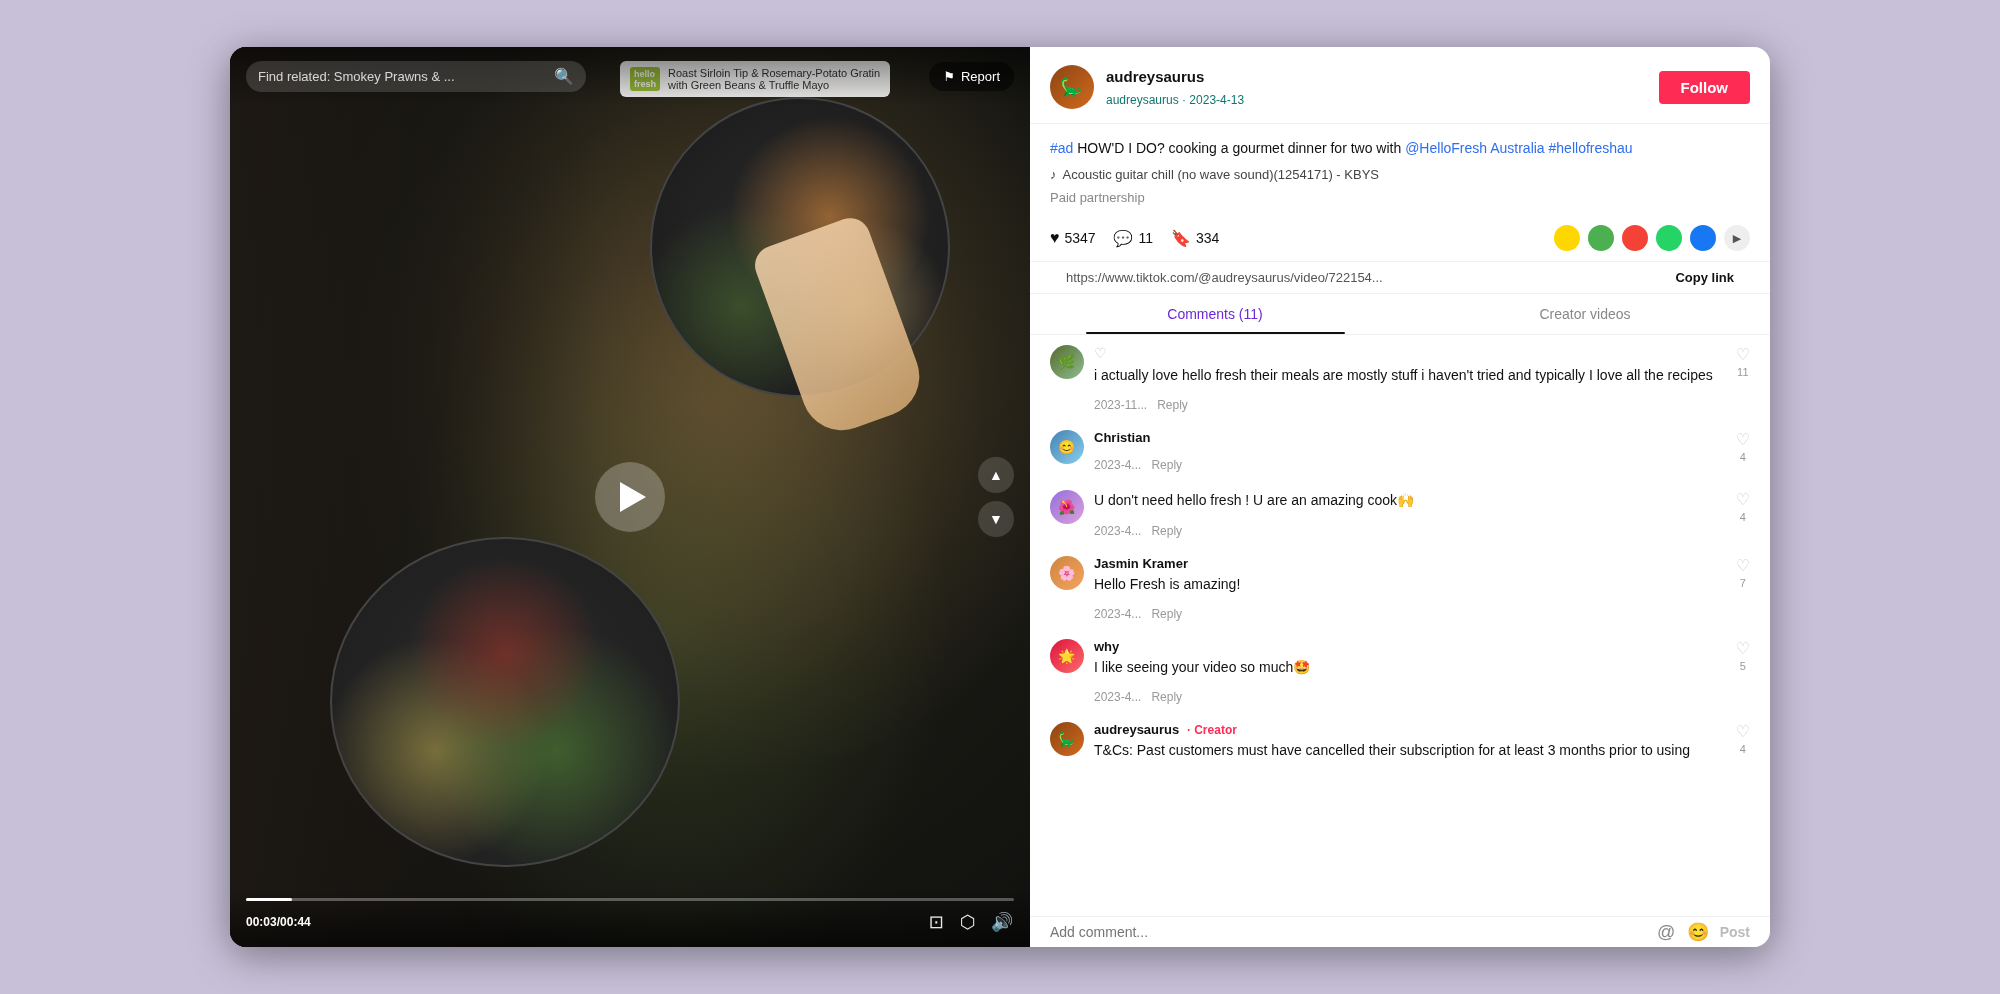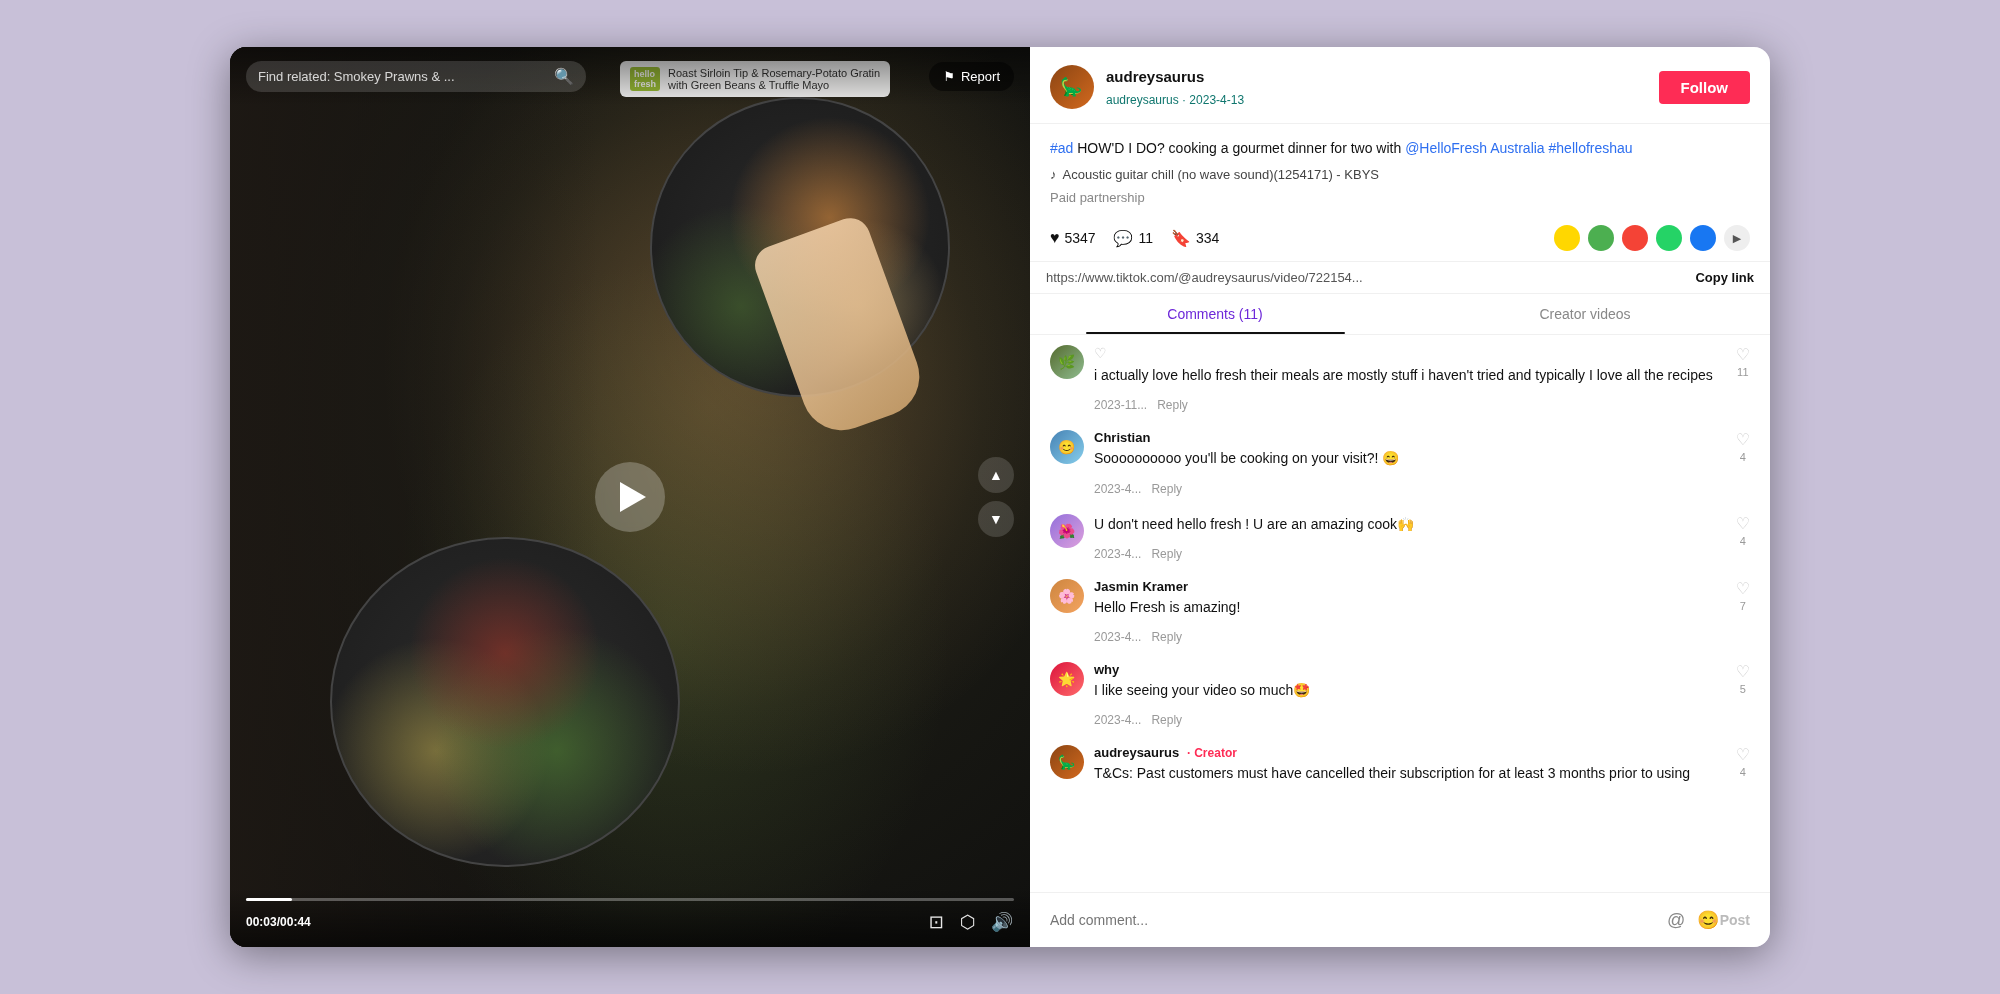--- a/index.html
+++ b/index.html
@@ -404,21 +404,21 @@
       align-items: center;
       justify-content: center;
       font-size: 13px;
       cursor: pointer;
     }
 
     
     .link-row {
       display: flex;
       align-items: center;
-      padding: 8px 16px;
+      padding: 8px 36px;
       gap: 10px;
       border-bottom: 1px solid #f0f0f0;
     }
 
     .link-text {
       flex: 1;
       font-size: 13px;
       color: #555;
       white-space: nowrap;
       overflow: hidden;
@@ -549,23 +549,23 @@
     .comment-anon-heart {
       font-size: 14px;
       color: #ccc;
       margin-bottom: 4px;
     }
 
     
     .add-comment-bar {
       display: flex;
       align-items: center;
-      padding: 16px 20px;
+      padding: 4px 20px;
       border-top: 1px solid #f0f0f0;
-      gap: 0;
+      gap: 10px;
     }
 
     .comment-input {
       flex: 1;
       border: none;
       outline: none;
       font-size: 14px;
       color: #888;
       background: none;
     }
@@ -785,21 +785,20 @@
         <div class="comment-like">
           <span class="like-heart">♡</span>
           <span class="like-count">11</span>
         </div>
       </div>
 
       <div class="comment-item">
         <div class="avatar-small av-3" style="background:linear-gradient(135deg,#4682B4,#87CEEB)">😊</div>
         <div class="comment-body">
           <div class="comment-author">Christian</div>
-          <div class="comment-text">Soooooooooo you'll be cooking on your visit?! 😄</div>
           <div class="comment-meta">
             <span class="comment-date">2023-4...</span>
             <button class="reply-btn">Reply</button>
           </div>
         </div>
         <div class="comment-like">
           <span class="like-heart">♡</span>
           <span class="like-count">4</span>
         </div>
       </div>

